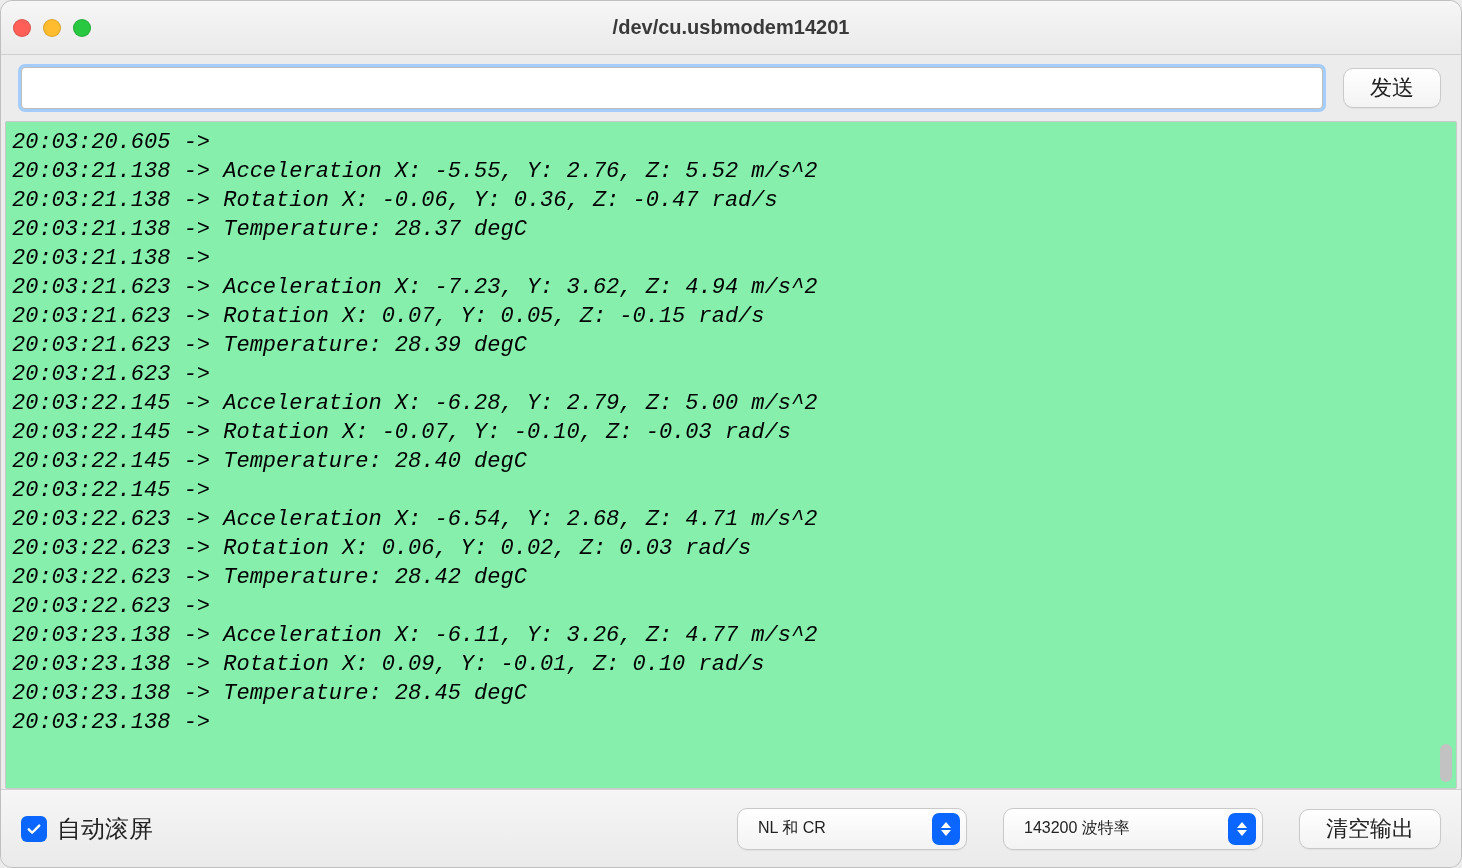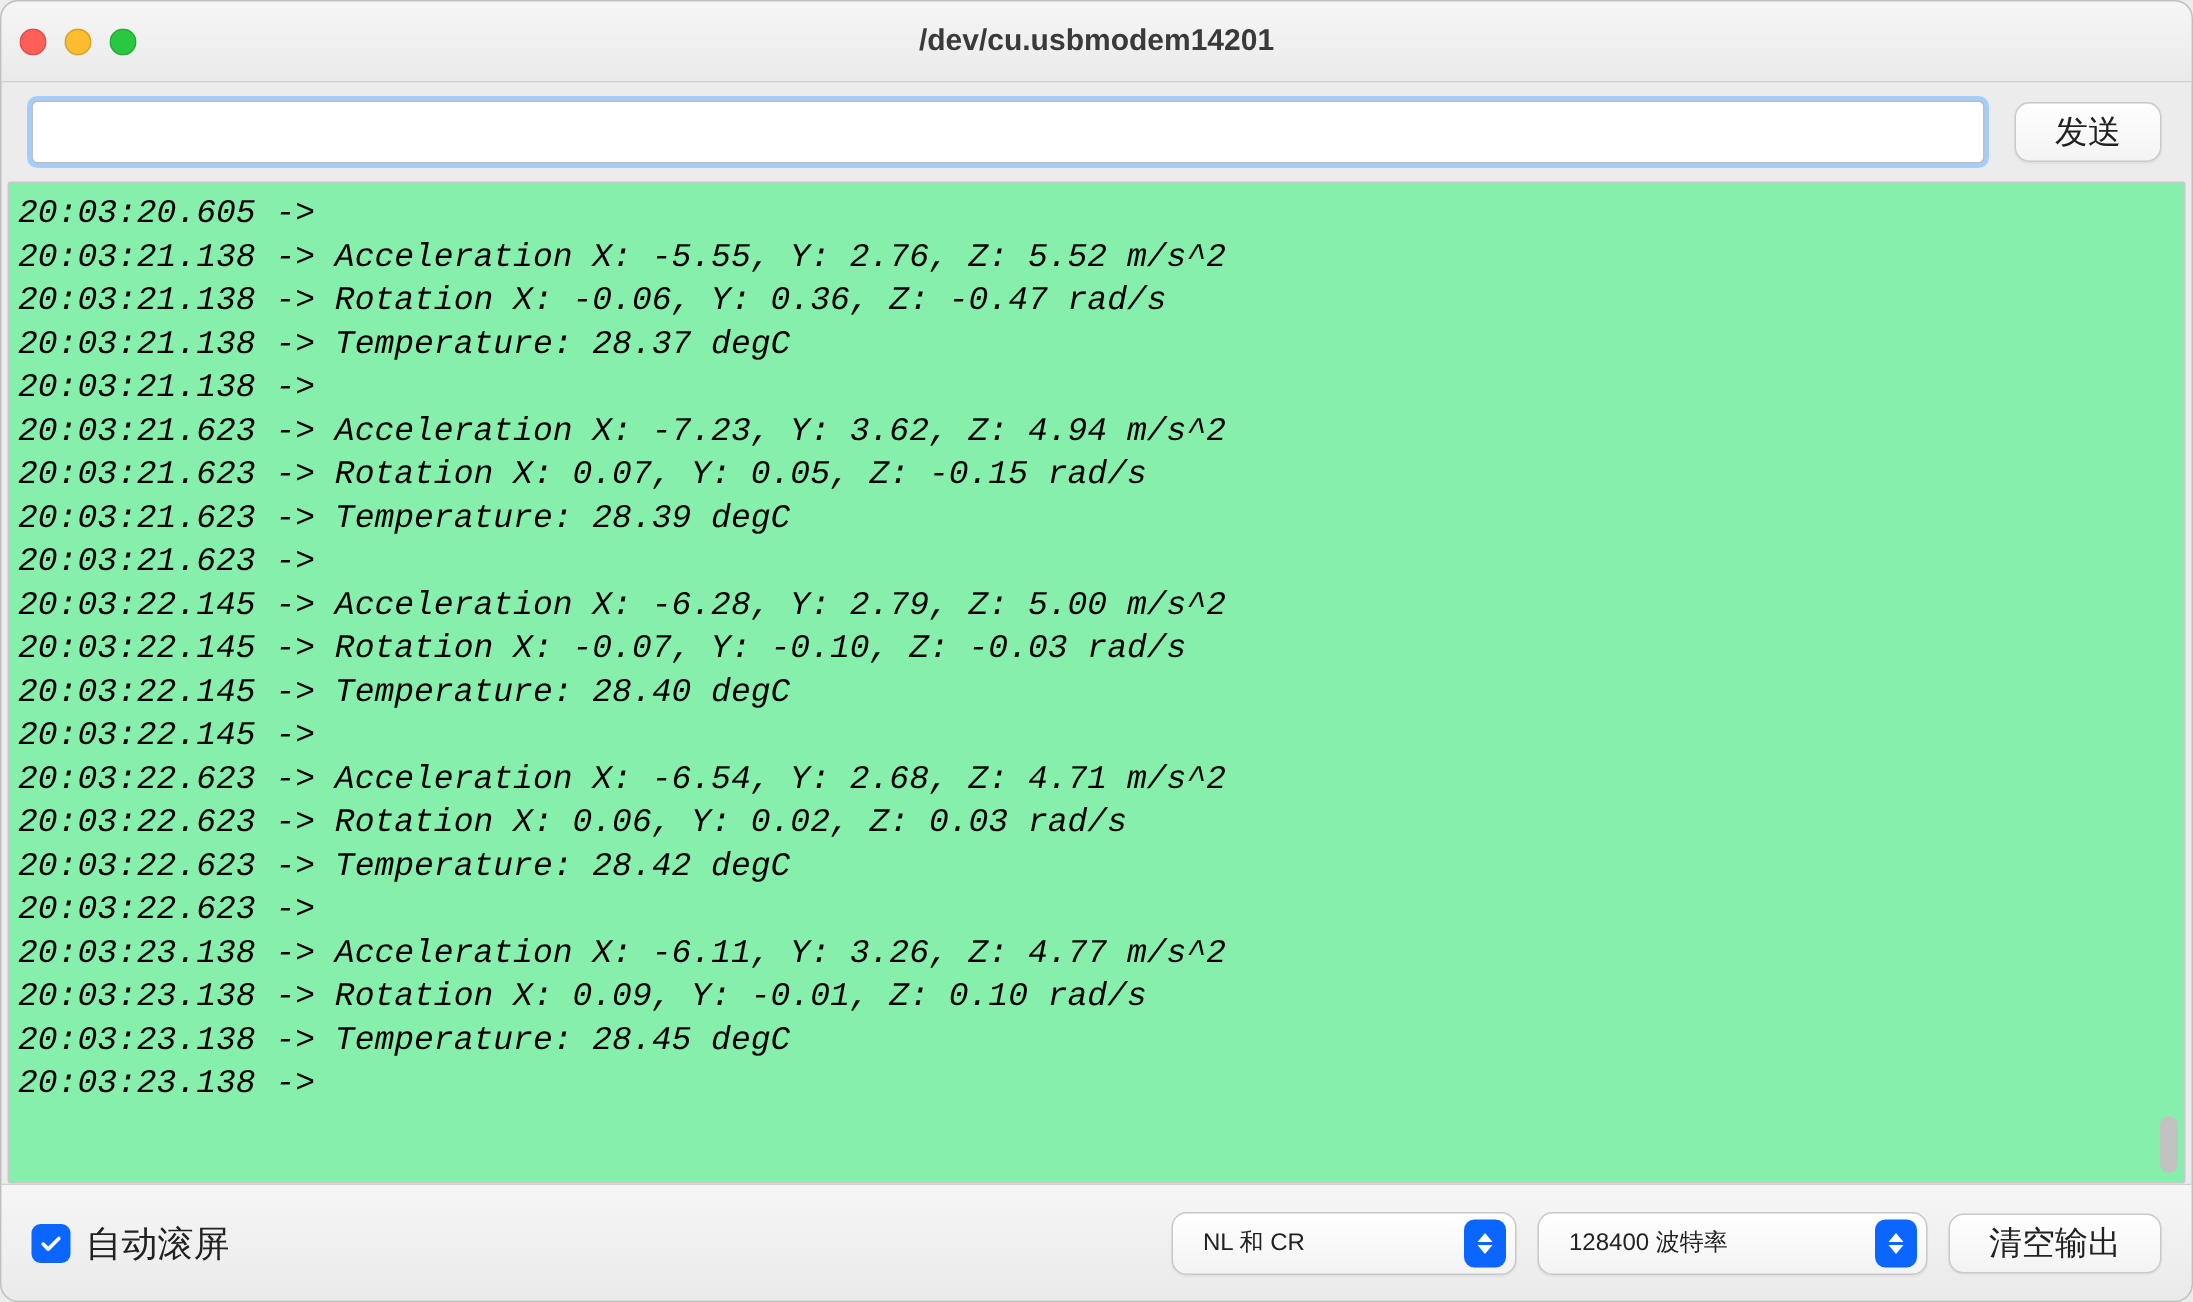--- a/index.html
+++ b/index.html
@@ -108,21 +108,21 @@
     border-radius: 6px;
     background: #c2c2c2;
   }
   .footer {
     height: 78px;
     border-top: 1px solid #d0d0d0;
     background: linear-gradient(#f6f6f6, #eaeaea);
     display: flex;
     align-items: center;
     padding: 0 20px;
-    gap: 14px;
+    gap: 36px;
     border-bottom-left-radius: 12px;
     border-bottom-right-radius: 12px;
   }
   .check-wrap {
     display: flex;
     align-items: center;
     gap: 10px;
     font-size: 24px;
     color: #222;
   }
@@ -231,21 +231,21 @@
 
     <div class="select lineend">
       <span>NL 和 CR</span>
       <div class="stepper">
         <div class="tri up"></div>
         <div class="tri down"></div>
       </div>
     </div>
 
     <div class="select baud">
-      <span>128400 波特率</span>
+      <span>143200 波特率</span>
       <div class="stepper">
         <div class="tri up"></div>
         <div class="tri down"></div>
       </div>
     </div>
 
     <button class="btn">清空输出</button>
 
   </div>
 

